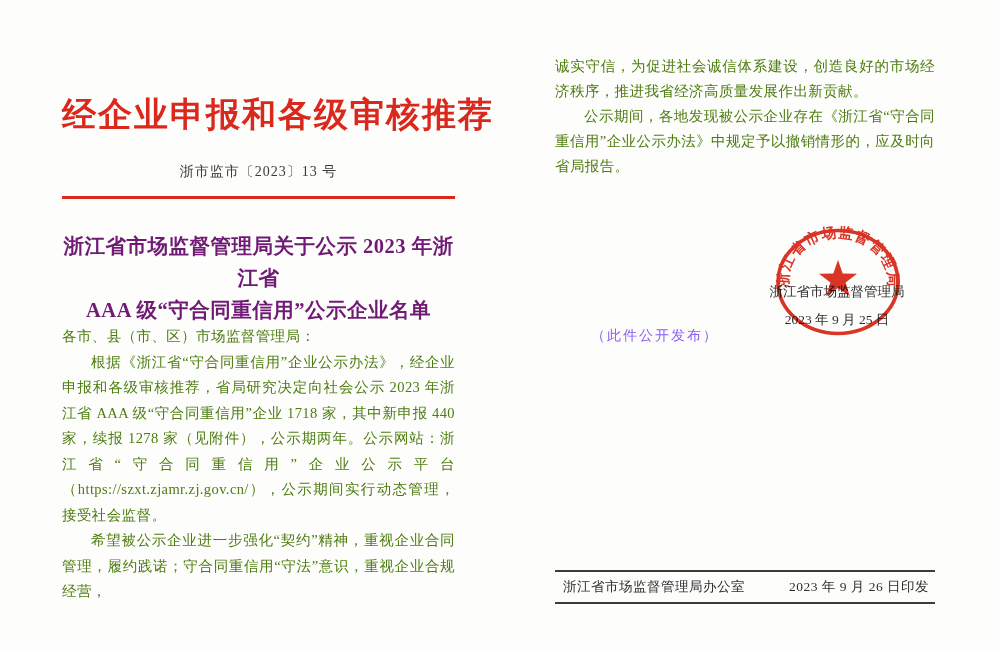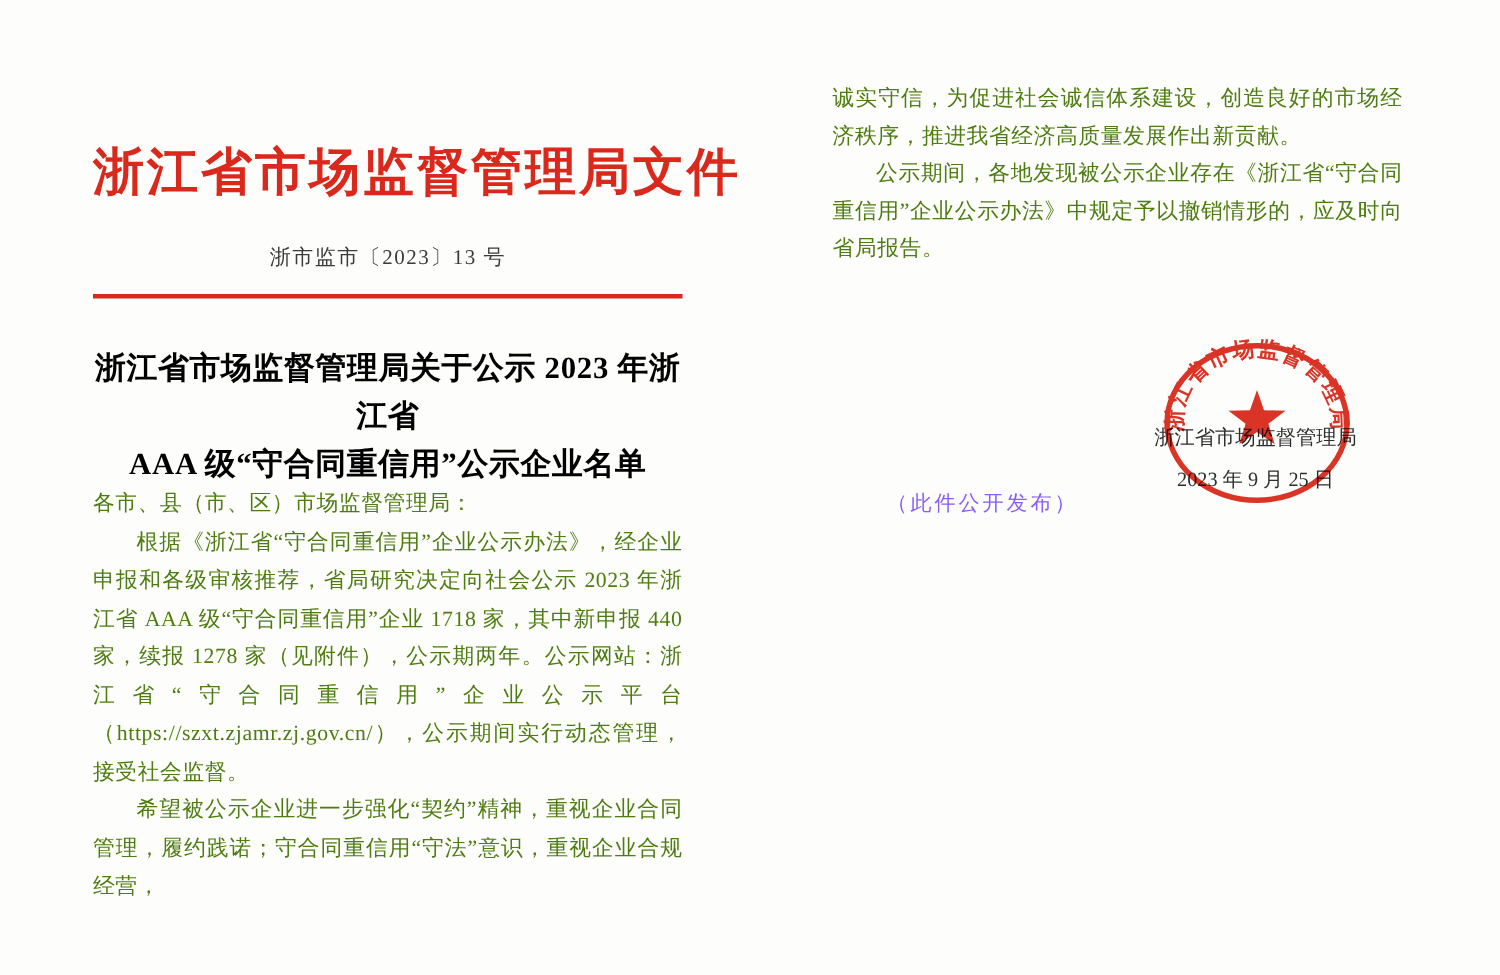--- a/index.html
+++ b/index.html
@@ -21,21 +21,21 @@
     position:absolute;top:163px;left:0;width:100%;
     text-align:center;font-size:14px;letter-spacing:1px;color:#3b3b3b;
   }
   .red-rule{
     position:absolute;top:196px;left:0;width:100%;height:3px;
     background:#da291c;
   }
   .doc-title{
     position:absolute;top:230px;left:0;width:100%;
     text-align:center;font-weight:bold;font-size:20.5px;line-height:32px;
-    color:#000000;letter-spacing:0.5px;
+    color:#701a75;letter-spacing:0.5px;
   }
   .body-text{
     position:absolute;left:0;width:100%;
     font-size:14.5px;line-height:25.5px;text-align:justify;
     letter-spacing:0.4px;color:#4d7c0f;
   }
   .body-left{top:324px;}
   .body-right{top:54px;line-height:25px;}
   .para-indent{text-indent:2em;margin:0;}
   .para-plain{text-indent:0;margin:0;}
@@ -69,21 +69,21 @@
     display:flex;justify-content:space-between;align-items:center;
     padding:6px 6px 6px 8px;font-size:13.5px;letter-spacing:0.5px;
   }
 </style>
 </head>
 <body>
 
 <div class="canvas">
 
   <div class="page page-left">
-    <div class="doc-header">浙江省市场监督管理局文件</div>
+    <div class="doc-header">经企业申报和各级审核推荐</div>
     <div class="doc-number">浙市监市〔2023〕13 号</div>
     <div class="red-rule"></div>
     <div class="doc-title">
       <div>浙江省市场监督管理局关于公示 2023 年浙江省</div>
       <div>AAA 级“守合同重信用”公示企业名单</div>
     </div>
     <div class="body-text body-left">
       <p class="para-plain">各市、县（市、区）市场监督管理局：</p>
       <p class="para-indent">根据《浙江省“守合同重信用”企业公示办法》，经企业申报和各级审核推荐，省局研究决定向社会公示 2023 年浙江省 AAA 级“守合同重信用”企业 1718 家，其中新申报 440 家，续报 1278 家（见附件），公示期两年。公示网站：浙江省“守合同重信用”企业公示平台（https://szxt.zjamr.zj.gov.cn/），公示期间实行动态管理，接受社会监督。</p>
       <p class="para-indent">希望被公示企业进一步强化“契约”精神，重视企业合同管理，履约践诺；守合同重信用“守法”意识，重视企业合规经营，</p>
@@ -108,15 +108,19 @@
         <path id="sealArc" d="M 18,70.4 A 50,44 0 1 1 112,70.4" fill="none"></path>
       </defs>
       <text fill="#d9291a" font-size="14.5" font-weight="bold" letter-spacing="1.5">
         <textPath href="#sealArc" startOffset="50%" text-anchor="middle">浙江省市场监督管理局</textPath>
       </text>
       <polygon fill="#d9291a" points="65,34 60.3,47.5 46,47.8 57.4,56.5 53.2,70.2 65,62 76.8,70.2 72.6,56.5 84,47.8 69.7,47.5"></polygon>
     </svg>
 
     <div class="public-release">（此件公开发布）</div>
 
+    <div class="doc-footer">
+      <span>浙江省市场监督管理局办公室</span>
+      <span>2023 年 9 月 26 日印发</span>
+    </div>
   </div>
 
 </div>
 
 </body></html>

